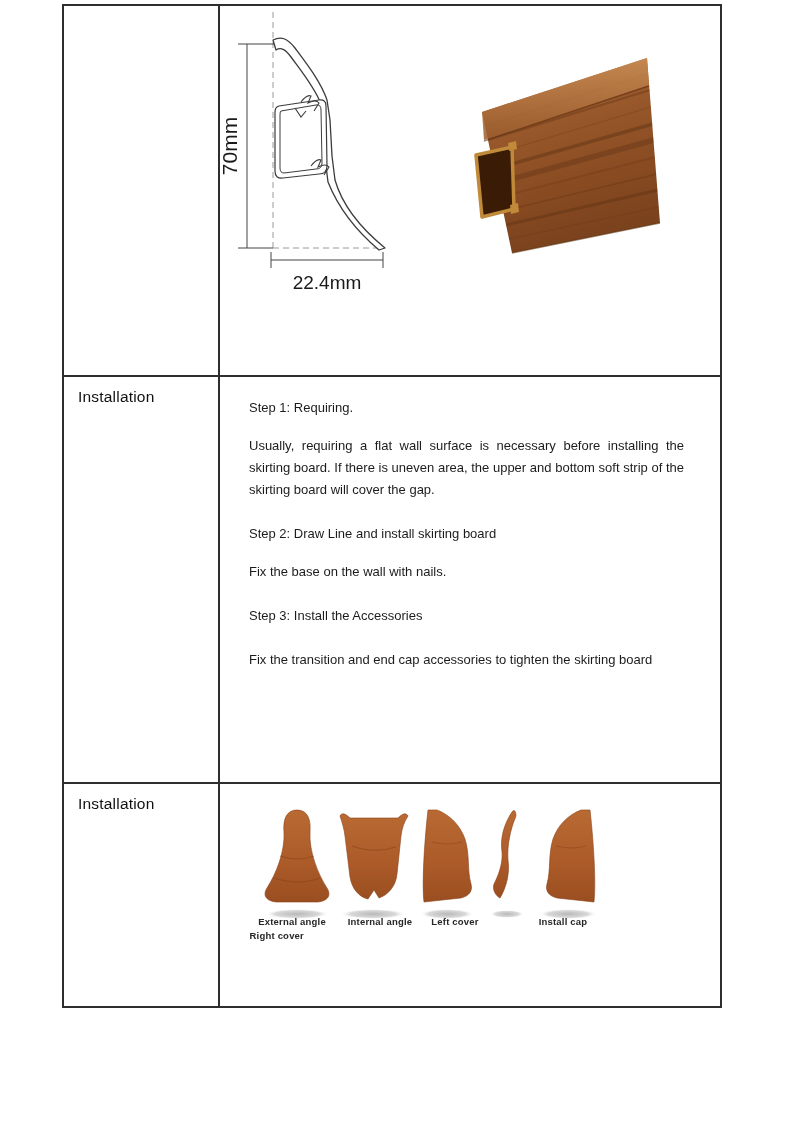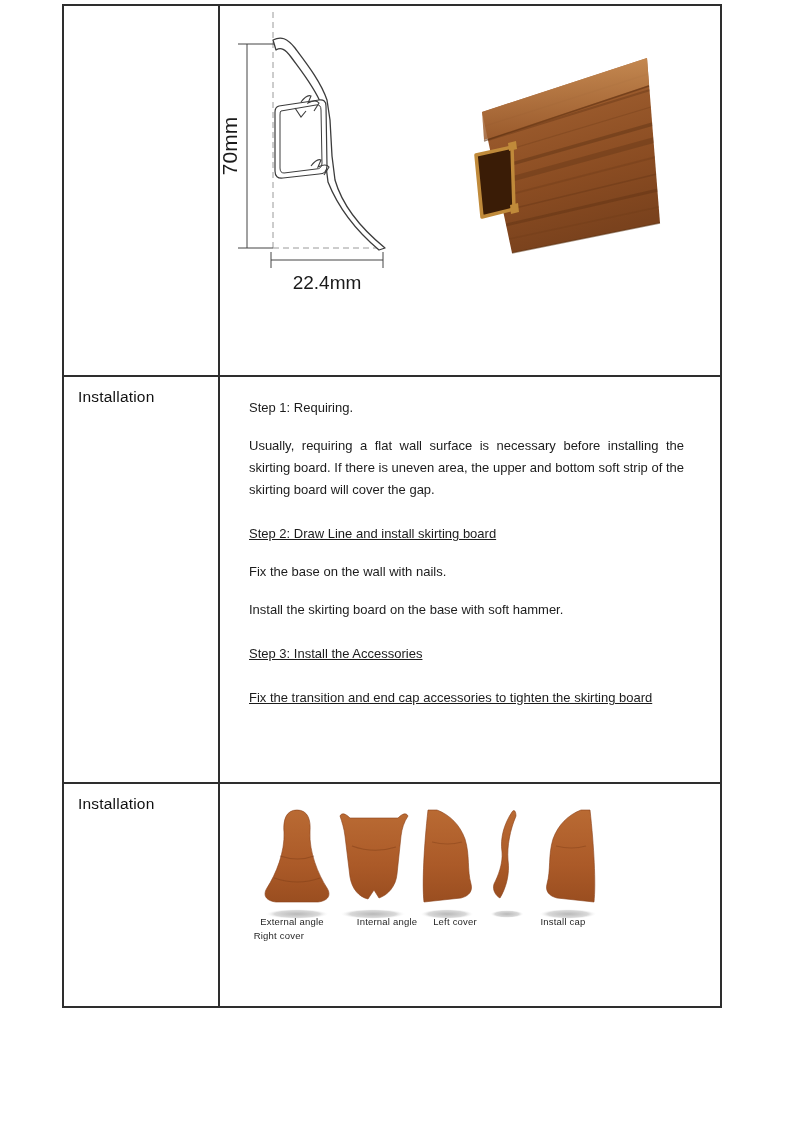--- a/index.html
+++ b/index.html
@@ -29,26 +29,26 @@
 
   
   .photo-wrap { position:absolute; left:248px; top:39px; width:250px; height:220px; }
 
   
   .text-cell { padding:4px 20px 0 13px; }
   .ln {
     margin:16px; font-size:13px; line-height:22px; color:#1c1c1c;
   }
   .ln.just { text-align:justify; }
-  .ln.gap { margin-top:22px;text-decoration:underline; }
+  .ln.gap { margin-top:22px; }
 
   
   .acc-strip { position:absolute; left:40px; top:22px; width:400px; height:122px; }
   .acc-label {
-    position:absolute; font-size:9.5px; font-weight:normal; color:#262626;
+    position:absolute; font-size:9.5px; font-weight:bold; color:#262626;
     width:90px; text-align:center; letter-spacing:.2px;
   }
 </style>
 </head>
 <body>
 
 <div class="page">
   <div class="spec-table">
 
     <div class="t-row row1">
@@ -127,21 +127,20 @@
 
     <div class="t-row row2">
       <div class="label-cell">
         <span class="row-label">Installation</span>
       </div>
       <div class="content-cell text-cell">
         <p class="ln">Step 1: Requiring.</p>
         <p class="ln just">Usually, requiring a flat wall surface is necessary before installing the skirting board.  If there is uneven area, the upper and bottom soft strip of the skirting board will cover the gap.</p>
         <p class="ln gap">Step 2: Draw Line and install skirting board</p>
         <p class="ln">Fix the base on the wall with nails.</p>
-        <p class="ln">Install the skirting board on the base with soft hammer.</p>
         <p class="ln gap">Step 3: Install the Accessories</p>
         <p class="ln gap">Fix the transition and end cap accessories to tighten the skirting board</p>
       </div>
     </div>
 
     <div class="t-row row3">
       <div class="label-cell">
         <span class="row-label">Installation</span>
       </div>
       <div class="content-cell">
@@ -180,21 +179,21 @@
 
           <path d="M252,6 C244,18 240,32 242,46 C243,58 238,70 234,78 C232,84 236,90 240,92
                    C246,82 250,68 248,54 C247,40 250,24 256,10 C256,5 254,3 252,6 Z" fill="url(#accWood)" stroke="#8a4017" stroke-width="0.6"></path>
 
           <path d="M330,4 L321,4 C308,9 298,19 293,33 C288,49 291,64 287,78 C285,85 289,90 297,92 L334,96
                    C336,78 334,40 330,4 Z" fill="url(#accWood)" stroke="#8a4017" stroke-width="0.6"></path>
           <path d="M296,40 q16,4 30,0" fill="none" stroke="#7c3c16" stroke-width="1.1" opacity="0.4"></path>
         </svg>
 
         <span class="acc-label" style="left:27px;  top:132px;">External angle</span>
-        <span class="acc-label" style="left:122px; top:132px;">Internal  angle</span>
+        <span class="acc-label" style="left:115px; top:132px;">Internal  angle</span>
         <span class="acc-label" style="left:190px; top:132px;">Left  cover</span>
         <span class="acc-label" style="left:298px; top:132px;">Install  cap</span>
         <span class="acc-label" style="left:4px;   top:146px; text-align:right; width:80px;">Right  cover</span>
       </div>
     </div>
 
   </div>
 </div>
 
 </body></html>

